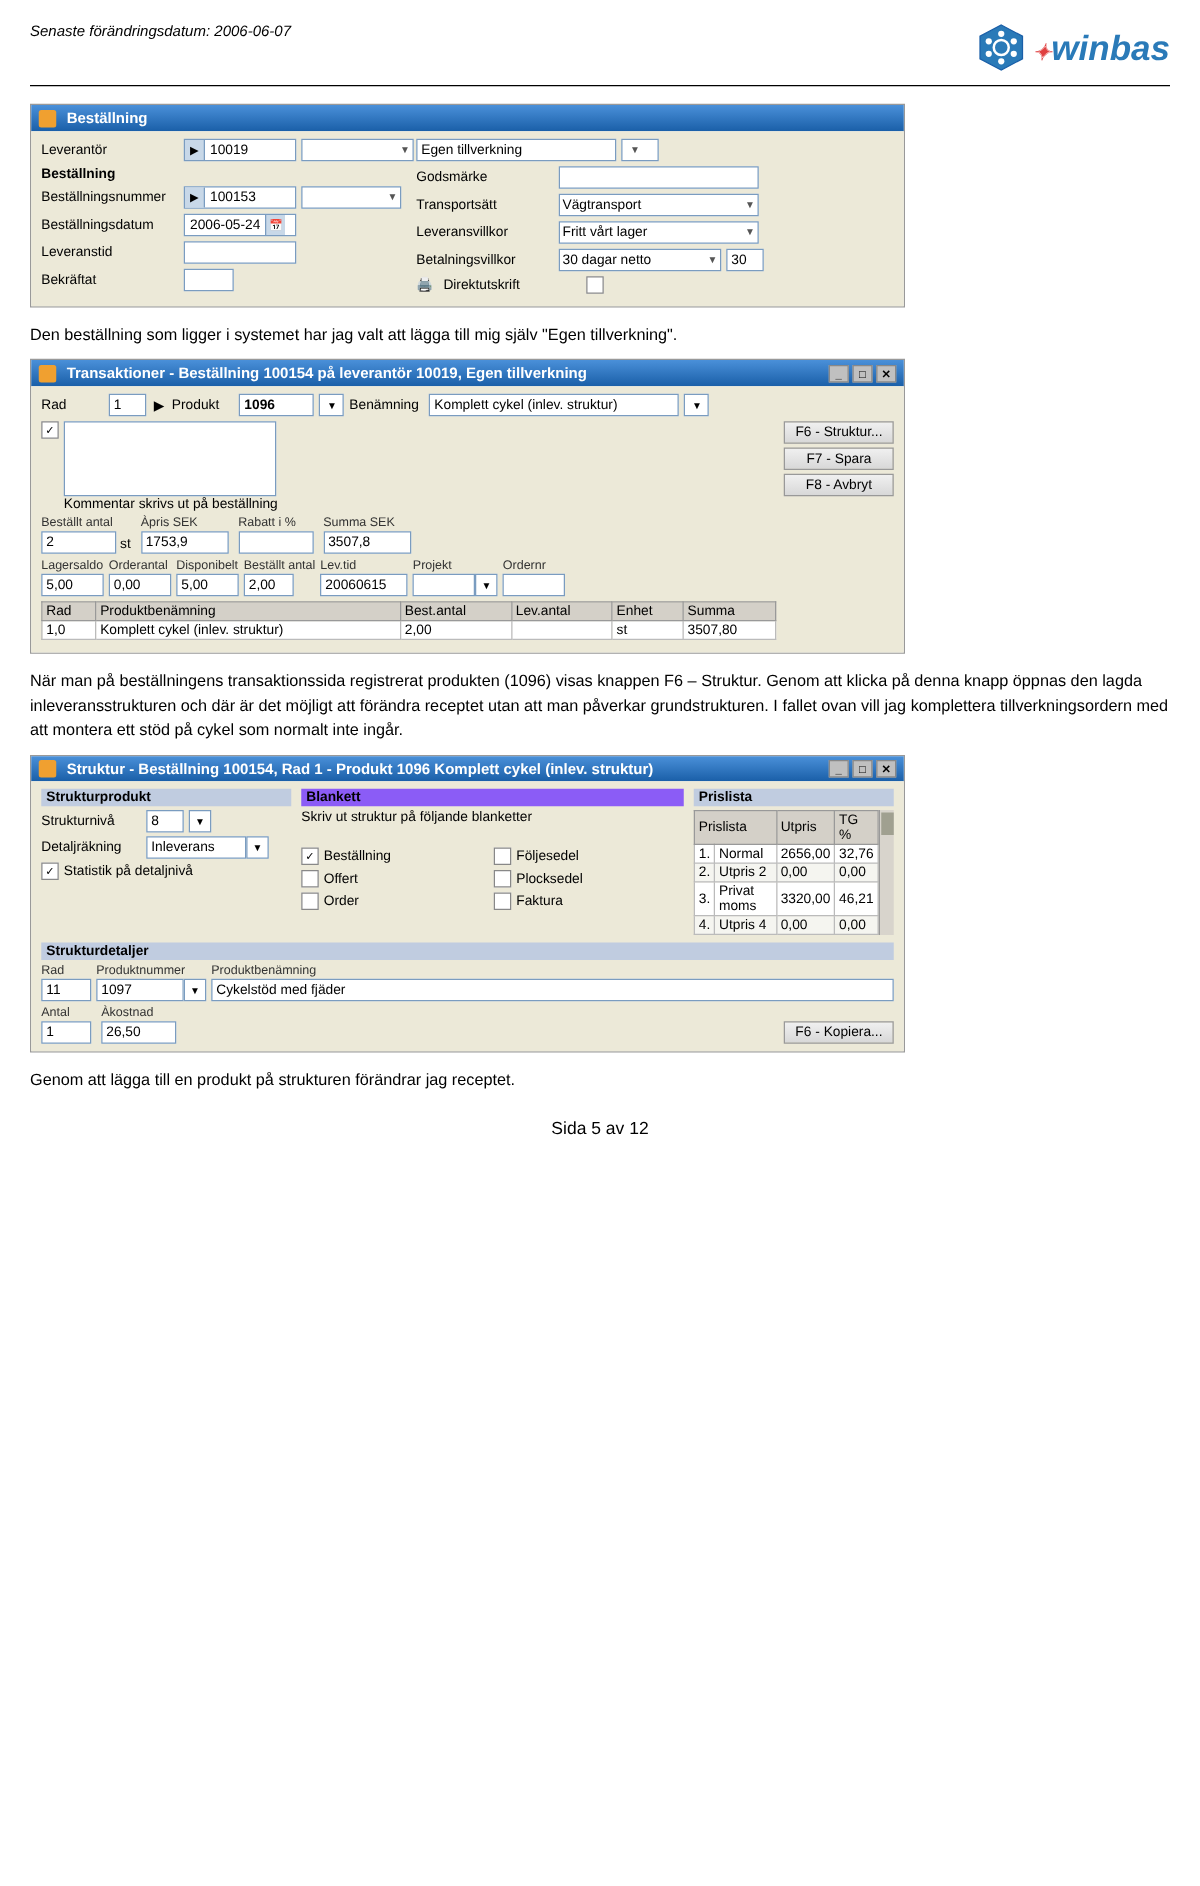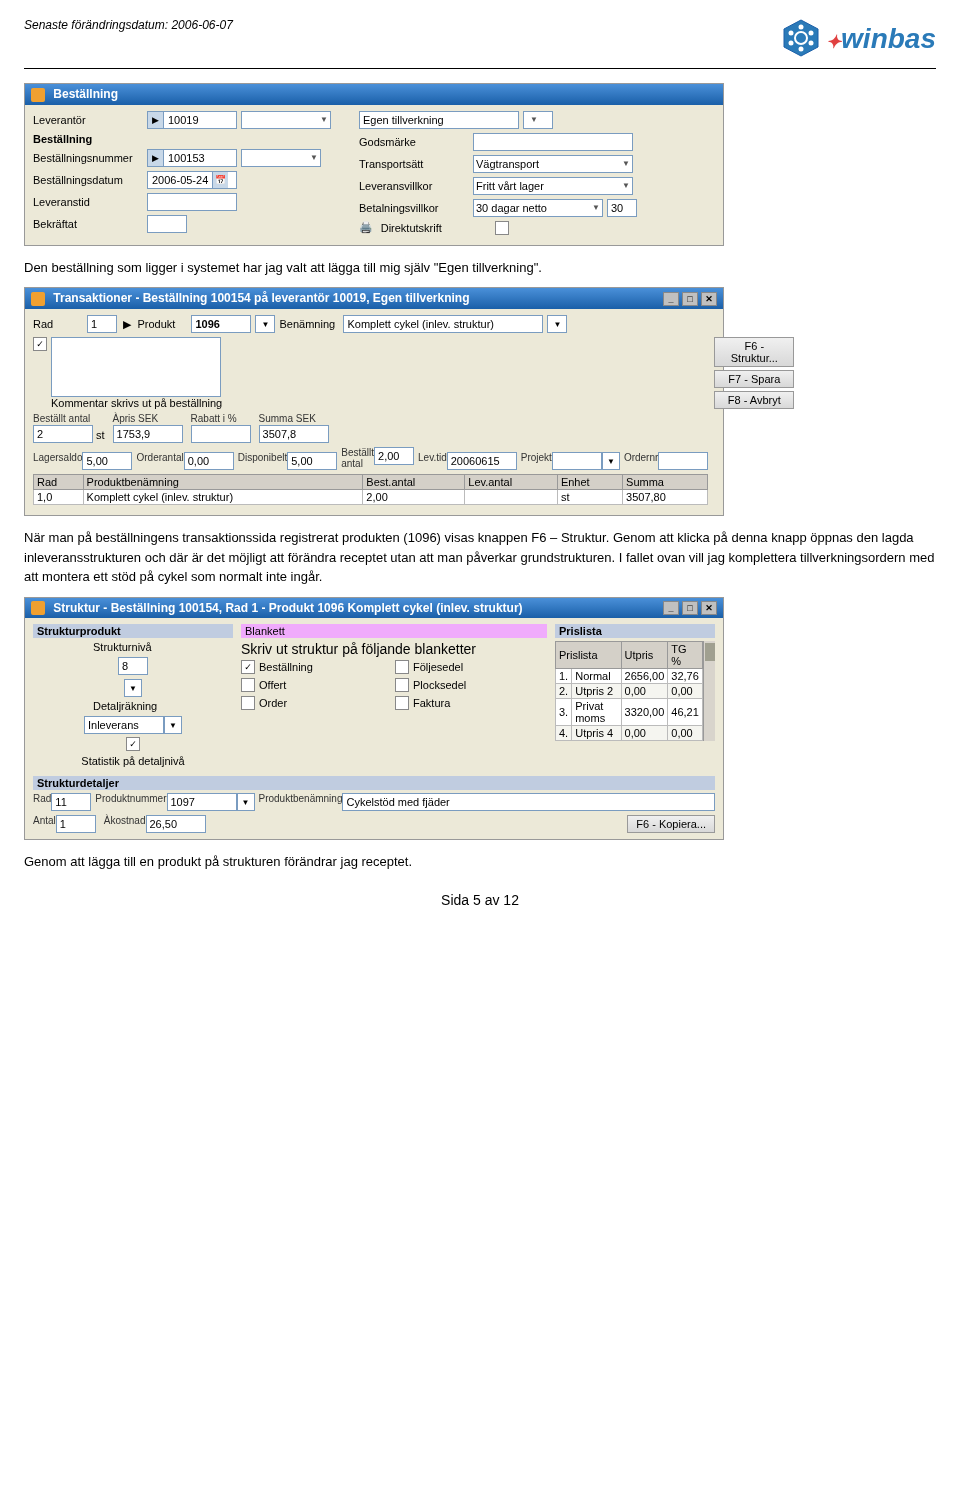--- a/index.html
+++ b/index.html
@@ -134,21 +134,21 @@
       border: 1px solid #7a9cc0;
       height: 18px;
       font-size: 11px;
       padding: 0 2px;
       display: flex; align-items: center; justify-content: space-between;
     }
     .select-arrow {
       font-size: 8px; color: #555; margin-left: 4px;
     }
     .two-col {
-      display: flex; gap: 26px;
+      display: flex; gap: 0;
     }
     .col-left { flex: 0 0 300px; }
     .col-right { flex: 1; }
 
     
     .chk {
       width: 14px; height: 14px;
       border: 1px solid #888;
       background: #fff;
       display: inline-flex; align-items: center; justify-content: center;
@@ -202,39 +202,39 @@
     .mini-table th {
       background: #d4d0c8; border: 1px solid #999;
       padding: 1px 3px; font-weight: normal; text-align: left;
     }
     .mini-table td { border: 1px solid #bbb; padding: 1px 3px; background: #fff; }
 
     
     .bottom-row-fields {
       display: flex; gap: 4px; margin-bottom: 4px; align-items: flex-end;
     }
-    .brf-group { display: flex; flex-direction: row; }
+    .brf-group { display: flex; flex-direction: column; }
     .brf-label { font-size: 10px; color: #333; margin-bottom: 1px; }
     .brf-input {
       background: #fff; border: 1px solid #7a9cc0;
       height: 18px; font-size: 11px; padding: 0 3px;
       display: flex; align-items: center; min-width: 40px;
     }
 
     
     .struk-body {
       background: #ece9d8; padding: 6px 8px;
     }
     .struk-top {
       display: flex; gap: 8px; margin-bottom: 6px;
     }
     .struk-left { flex: 0 0 200px; }
     .struk-mid { flex: 1; }
     .struk-right { flex: 0 0 160px; }
-    .struk-row { display: flex; align-items: center; gap: 4px; margin-bottom: 3px; flex-direction: column; }
+    .struk-row { display: flex; align-items: center; gap: 4px; margin-bottom: 3px; }
     .struk-label { font-size: 11px; min-width: 80px; }
     .struk-input {
       background: #fff; border: 1px solid #7a9cc0;
       height: 18px; font-size: 11px; padding: 0 3px;
       display: flex; align-items: center;
     }
     .chk-row { display: flex; align-items: center; gap: 4px; margin-bottom: 2px; }
     .chk-label { font-size: 11px; }
 
     
@@ -590,22 +590,22 @@
             <div style="width:18px;border:1px solid #7a9cc0;height:18px;background:#fff;display:flex;align-items:center;justify-content:center;font-size:8px;">▼</div>
           </div>
         </div>
         <div class="struk-row">
           <div class="chk">✓</div>
           <span class="struk-label" style="min-width:unset;">Statistik på detaljnivå</span>
         </div>
       </div>
 
       <div class="struk-mid">
-        <div style="font-size:11px;font-weight:normal;background:#f0abfc;padding:1px 4px;margin-bottom:3px;">Blankett</div>
-        <div style="font-size:14px;margin-bottom:3px;">Skriv ut struktur på följande blanketter</div>
+        <div style="font-size:11px;font-weight:bold;background:#8b5cf6;padding:1px 4px;margin-bottom:3px;">Blankett</div>
+        <div style="font-size:11px;margin-bottom:18px;">Skriv ut struktur på följande blanketter</div>
         <div style="display:grid;grid-template-columns:1fr 1fr;gap:2px;">
           <div class="chk-row">
             <div class="chk">✓</div>
             <span class="chk-label">Beställning</span>
           </div>
           <div class="chk-row">
             <div class="chk"></div>
             <span class="chk-label">Följesedel</span>
           </div>
           <div class="chk-row">

